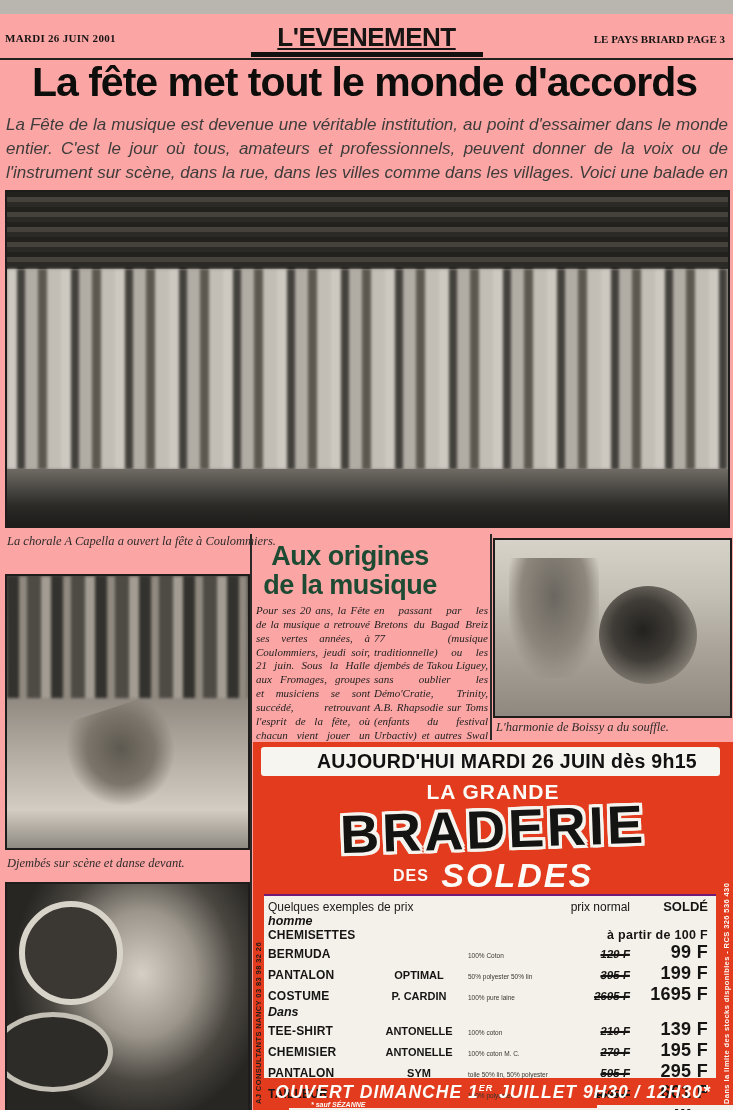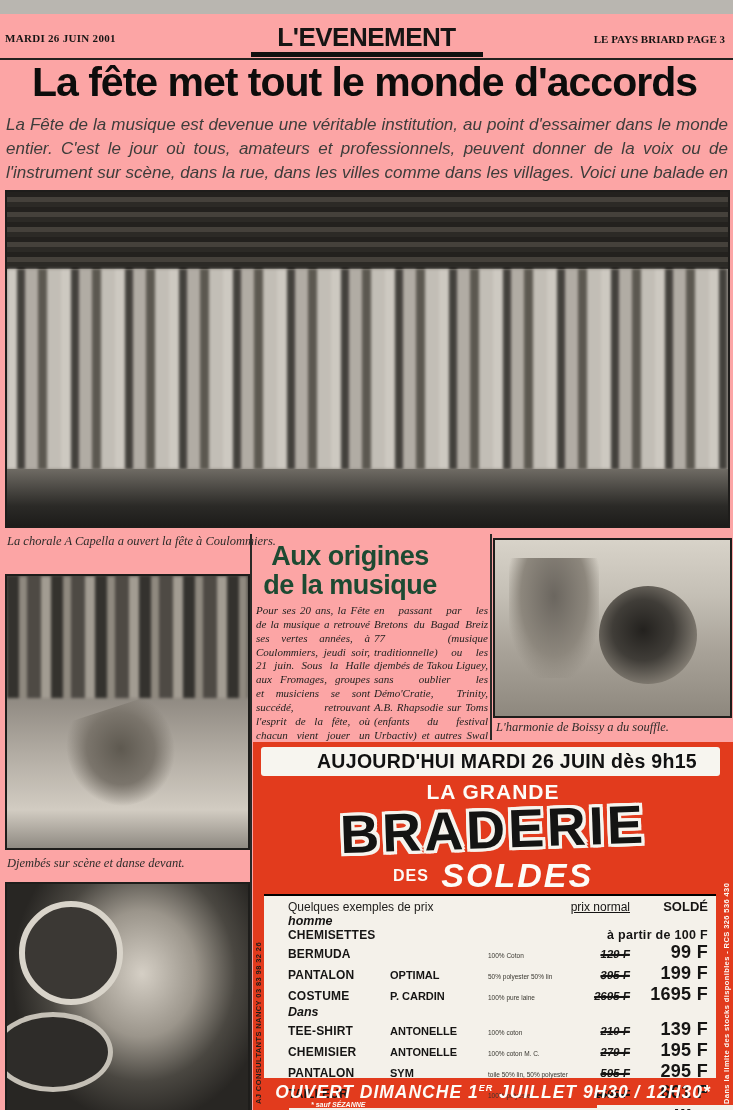--- a/index.html
+++ b/index.html
@@ -1,21 +1,21 @@
 <!DOCTYPE html>
 <html><head>
 <meta charset="utf-8">
 <style>
   html,body{margin:0;padding:0;background:#b9b6b0;}
   .page{position:relative;width:733px;height:1110px;margin:14px auto;background:#fca5a5;
         font-family:"Liberation Sans",sans-serif;color:#161514;overflow:hidden;}
   
   .m-date{position:absolute;left:5px;top:18px;font:bold 11px "Liberation Serif",serif;letter-spacing:.3px;}
   .m-section{position:absolute;left:0;right:0;top:8px;text-align:center;
-             font:bold 26px "Liberation Sans",sans-serif;letter-spacing:-.5px;}
+             font:bold 26px "Liberation Sans",sans-serif;letter-spacing:-.5px;text-decoration:underline;}
   .m-bar{position:absolute;left:50%;top:38px;width:232px;height:5px;background:#121110;transform:translateX(-50%);}
   .m-pageref{position:absolute;right:8px;top:19px;font:bold 11px "Liberation Serif",serif;}
   .m-rule{position:absolute;left:0;right:0;top:44px;height:2px;background:#23221f;}
   
   .headline{position:absolute;left:8px;right:12px;top:48px;text-align:center;
             font:bold 41px/1 "Liberation Sans",sans-serif;color:#0d0d0c;letter-spacing:-1px;}
   .intro{position:absolute;left:6px;top:99px;width:722px;
          font:italic 17px/1.42 "Liberation Sans",sans-serif;color:#3e3d3b;text-align:justify;}
   
   .ph{position:absolute;border:2px solid #1e1d1b;overflow:hidden;background:#8f8a82;}
@@ -66,29 +66,29 @@
   .ad-lagrande{position:absolute;left:0;right:0;top:38px;text-align:center;
                font:bold 21px "Liberation Sans",sans-serif;color:#fdfcf8;letter-spacing:1px;}
   .ad-braderie{position:absolute;left:0;right:0;top:60px;text-align:center;transform:rotate(-2deg);
       font:bold 54px/1 "Liberation Sans",sans-serif;color:#141413;letter-spacing:3px;
       text-shadow:-3px -3px 0 #f6f4ee,3px -3px 0 #f6f4ee,-3px 3px 0 #f6f4ee,3px 3px 0 #f6f4ee,
                   0 -3px 0 #f6f4ee,0 3px 0 #f6f4ee,-3px 0 0 #f6f4ee,3px 0 0 #f6f4ee;}
   .ad-dessoldes{position:absolute;left:0;right:0;top:114px;text-align:center;color:#fdfcf8;}
   .ad-des{font:bold 16px "Liberation Sans",sans-serif;vertical-align:6px;letter-spacing:1px;margin-right:8px;}
   .ad-soldes{font:bold italic 34px "Liberation Sans",sans-serif;letter-spacing:2px;}
   .panel{position:absolute;left:11px;right:17px;top:152px;height:184px;background:#f4f1ea;
-         border-top:2px solid #000000;padding:3px 8px 0 24px;box-sizing:border-box;}
+         border-top:2px solid #701a75;padding:3px 8px 0 4px;box-sizing:border-box;}
   .prow{display:grid;grid-template-columns:102px 98px 1fr 62px 78px;align-items:baseline;line-height:16.2px;}
   .phead{line-height:17px;}
   .phead .qe{grid-column:1/4;font:12px "Liberation Sans",sans-serif;color:#1d1c1a;}
-  .phead .pn{font:12px "Liberation Sans",sans-serif;text-align:right;text-decoration:underline;}
+  .phead .pn{font:12px "Liberation Sans",sans-serif;text-align:right;}
   .phead .sd{font:bold 13px "Liberation Sans",sans-serif;text-align:right;}
   .psec .sec{font:bold italic 12.5px "Liberation Sans",sans-serif;line-height:14px;}
   .pname{font:bold 12px "Liberation Sans",sans-serif;letter-spacing:.2px;}
-  .pbrand{font:bold 11px "Liberation Sans",sans-serif;}
+  .pbrand{font:bold 11px "Liberation Sans",sans-serif;text-align:center;}
   .pcomp{font:6.5px "Liberation Sans",sans-serif;color:#38362f;}
   .pnormal{font:bold 11.5px "Liberation Sans",sans-serif;text-align:right;text-decoration:line-through;
            text-decoration-thickness:1.5px;transform:skewX(-8deg);}
   .psolde{font:bold 18px "Liberation Sans",sans-serif;text-align:right;letter-spacing:.3px;}
   .psolde.wide{grid-column:4/6;font-size:12.5px;white-space:nowrap;}
   .ad-open{position:absolute;left:0;right:0;top:340px;text-align:center;
            font:bold italic 17.5px "Liberation Sans",sans-serif;color:#fdfcf8;letter-spacing:1px;}
   .ad-open sup{font-size:9px;}
   .ad-foot{position:absolute;left:58px;top:359px;font:bold italic 7px "Liberation Sans",sans-serif;color:#fdfcf8;}
   .logo{position:absolute;background:#f4f1ea;overflow:hidden;}

